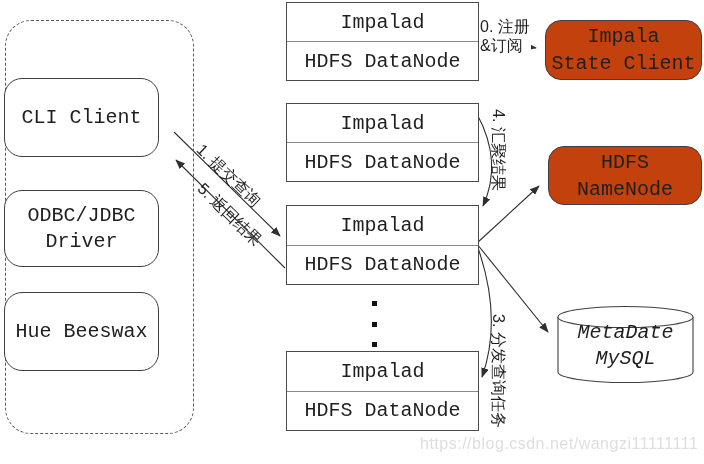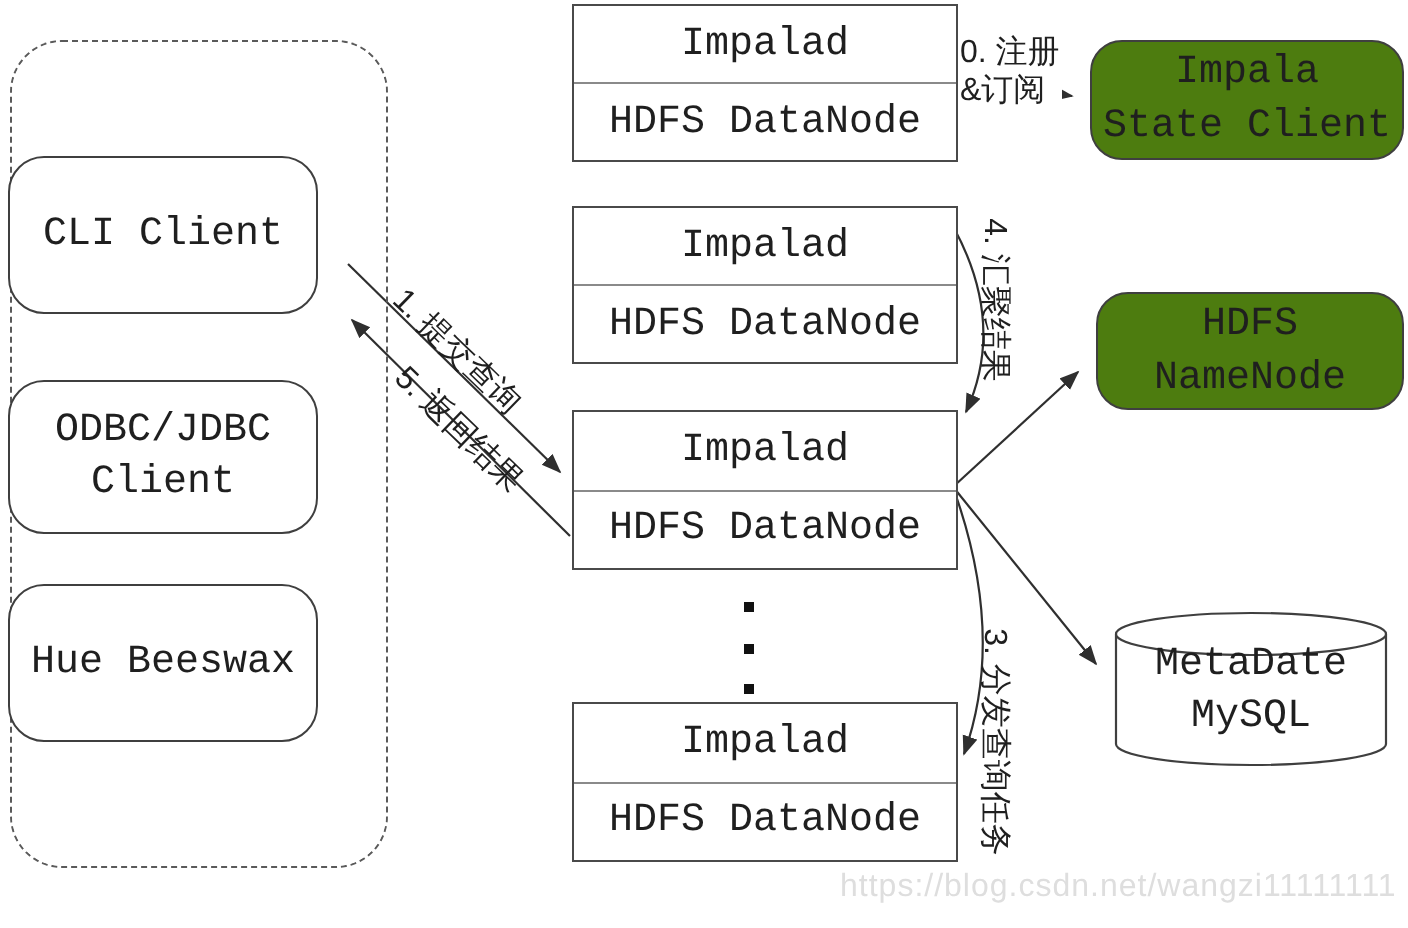--- a/index.html
+++ b/index.html
@@ -38,33 +38,33 @@
     font-size:20px;
   }
   .pair .row-top { border-bottom:1px solid #8a8a8a; }
   #pair1 { top:2px; }
   #pair2 { top:103px; }
   #pair3 { top:205px; height:78px; }
   #pair4 { top:351px; height:78px; }
 
   
   .rnode {
-    position:absolute; border:1px solid #3f3f3f; border-radius:16px; background:#4d7c0f;
+    position:absolute; border:1px solid #3f3f3f; border-radius:16px; background:#c2410c;
     display:flex; flex-direction:column; align-items:center; justify-content:center;
     font-size:20px; line-height:27px; text-align:center;
   }
   .rnode span { display:block; }
   #state-store-box { left:545px; top:20px;  width:155px; height:58px; }
   #namenode-box    { left:548px; top:146px; width:152px; height:57px; }
 
   
   #metadb-text {
     position:absolute; left:558px; top:320px; width:135px; height:52px;
     display:flex; flex-direction:column; align-items:center; justify-content:center;
-    font-size:20px; line-height:26px; text-align:center;
+    font-size:20px; line-height:26px; text-align:center;font-style:italic;
   }
   #metadb-text span { display:block; }
 
   
   .lbl { position:absolute; white-space:nowrap; font-size:16px; color:#1f1f1f; }
   .lbl-rot    { transform:translate(-50%,-50%) rotate(44deg); }
   .lbl-rot90  { transform:translate(-50%,-50%) rotate(90deg); }
 
   #lbl-register { left:479px; top:17px; line-height:19px; background:#fff; padding:0 1px; }
   #lbl-register span { display:block; }
@@ -118,21 +118,21 @@
     </g>
   </svg>
 
   <div class="client-container"></div>
 
   <div class="client-box mono" id="cli-box">
     <span>CLI Client</span>
   </div>
   <div class="client-box mono" id="odbc-box">
     <span>ODBC/JDBC</span>
-    <span>Client</span>
+    <span>Driver</span>
   </div>
   <div class="client-box mono" id="hue-box">
     <span>Hue Beeswax</span>
   </div>
 
   <div class="pair mono" id="pair1">
     <div class="row row-top">Impalad</div>
     <div class="row">HDFS DataNode</div>
   </div>
   <div class="pair mono" id="pair2">

